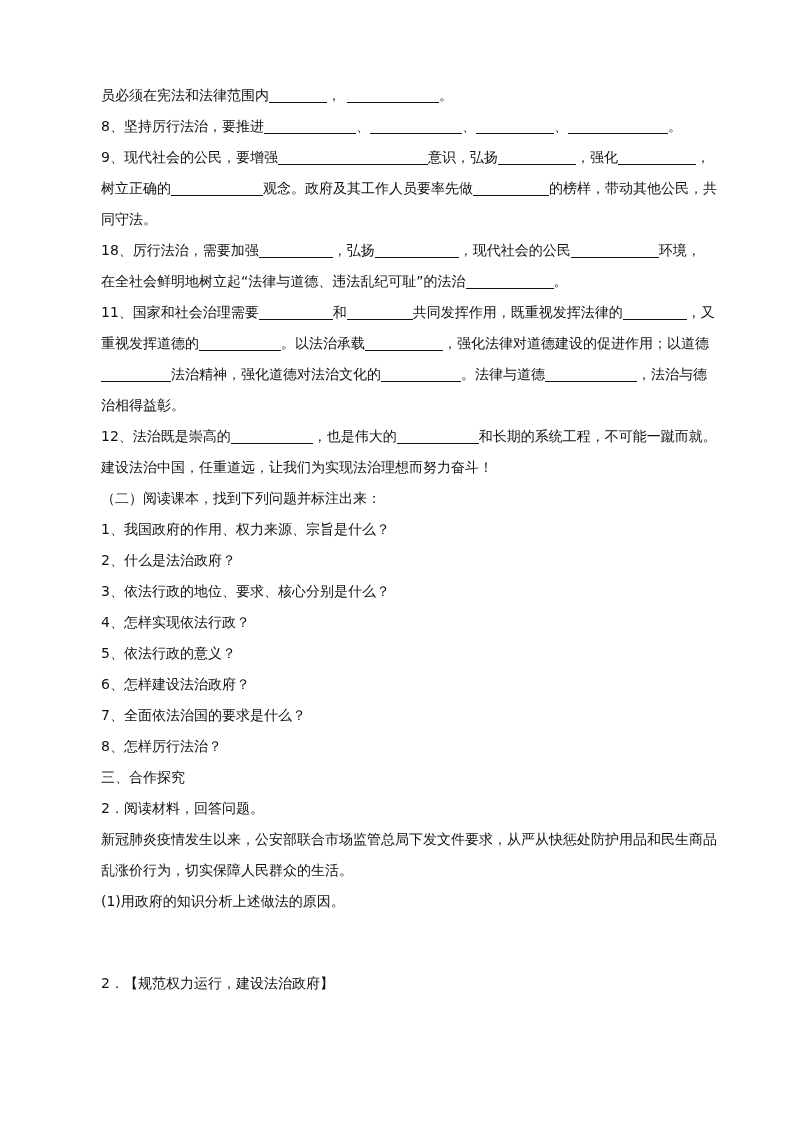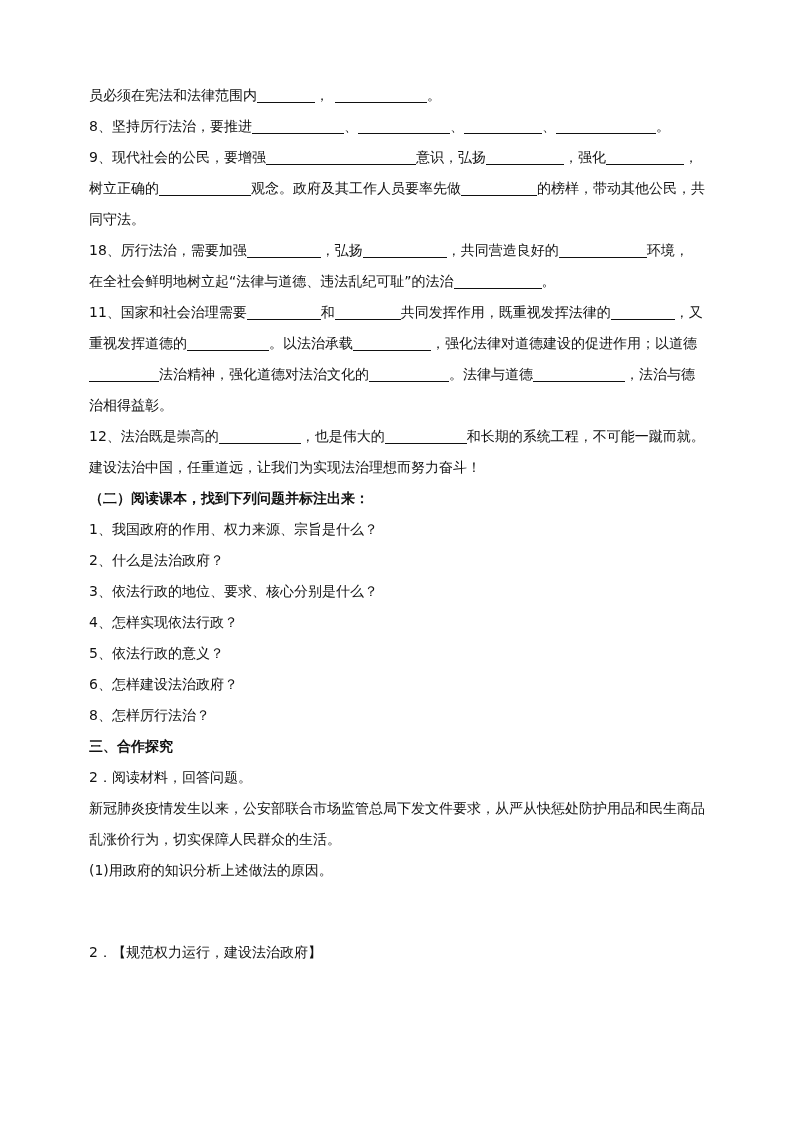--- a/index.html
+++ b/index.html
@@ -1,42 +1,42 @@
 <!DOCTYPE html>
 <html><head>
   <meta charset="utf-8">
   <style>
     html, body { margin: 0; padding: 0; background: #ffffff; }
     body { width: 794px; height: 1123px; position: relative; overflow: hidden;
       font-family: "DejaVu Sans", "Liberation Sans", sans-serif; color: #111; }
-    .page { position: absolute; left: 89px; top: 80px; width: 620px; }
+    .page { position: absolute; left: 101px; top: 80px; width: 620px; }
     .line { height: 31px; line-height: 31px; font-size: 14px; white-space: nowrap; }
     .blank { display: inline-block; border-bottom: 1px solid #111; height: 17px; vertical-align: -3px; }
-    .bold { font-weight: bold; }
+    .bold { font-weight: normal; }
     .spacer { height: 31px; }
   </style>
 </head>
 <body>
 
 <div class="page">
   <div class="line">
     <span>员必须在宪法和法律范围内</span><span class="blank" style="width:58px"></span><span>，</span><span class="blank" style="width:92px;margin-left:6px"></span><span>。</span>
   </div>
   <div class="line">
     <span>8、坚持厉行法治，要推进</span><span class="blank" style="width:92px"></span><span>、</span><span class="blank" style="width:92px"></span><span>、</span><span class="blank" style="width:78px"></span><span>、</span><span class="blank" style="width:100px"></span><span>。</span>
   </div>
   <div class="line">
     <span>9、现代社会的公民，要增强</span><span class="blank" style="width:150px"></span><span>意识，弘扬</span><span class="blank" style="width:78px"></span><span>，强化</span><span class="blank" style="width:78px"></span><span>，</span>
   </div>
   <div class="line">
     <span>树立正确的</span><span class="blank" style="width:92px"></span><span>观念。政府及其工作人员要率先做</span><span class="blank" style="width:76px"></span><span>的榜样，带动其他公民，共</span>
   </div>
   <div class="line">同守法。</div>
   <div class="line">
-    <span>18、厉行法治，需要加强</span><span class="blank" style="width:74px"></span><span>，弘扬</span><span class="blank" style="width:84px"></span><span>，共同营造良好的</span><span class="blank" style="width:88px"></span><span>环境，</span>
+    <span>18、厉行法治，需要加强</span><span class="blank" style="width:74px"></span><span>，弘扬</span><span class="blank" style="width:84px"></span><span>，现代社会的公民</span><span class="blank" style="width:88px"></span><span>环境，</span>
   </div>
   <div class="line">
     <span>在全社会鲜明地树立起“法律与道德、违法乱纪可耻”的法治</span><span class="blank" style="width:88px"></span><span>。</span>
   </div>
   <div class="line">
     <span>11、国家和社会治理需要</span><span class="blank" style="width:74px"></span><span>和</span><span class="blank" style="width:66px"></span><span>共同发挥作用，既重视发挥法律的</span><span class="blank" style="width:64px"></span><span>，又</span>
   </div>
   <div class="line">
     <span>重视发挥道德的</span><span class="blank" style="width:82px"></span><span>。以法治承载</span><span class="blank" style="width:78px"></span><span>，强化法律对道德建设的促进作用；以道德</span>
   </div>
@@ -49,20 +49,21 @@
   </div>
   <div class="line">建设法治中国，任重道远，让我们为实现法治理想而努力奋斗！</div>
 
   <div class="line bold">（二）阅读课本，找到下列问题并标注出来：</div>
   <div class="line">1、我国政府的作用、权力来源、宗旨是什么？</div>
   <div class="line">2、什么是法治政府？</div>
   <div class="line">3、依法行政的地位、要求、核心分别是什么？</div>
   <div class="line">4、怎样实现依法行政？</div>
   <div class="line">5、依法行政的意义？</div>
   <div class="line">6、怎样建设法治政府？</div>
+  <div class="line">7、全面依法治国的要求是什么？</div>
   <div class="line">8、怎样厉行法治？</div>
 
   <div class="line bold">三、合作探究</div>
   <div class="line">2．阅读材料，回答问题。</div>
   <div class="line">新冠肺炎疫情发生以来，公安部联合市场监管总局下发文件要求，从严从快惩处防护用品和民生商品</div>
   <div class="line">乱涨价行为，切实保障人民群众的生活。</div>
   <div class="line">(1)用政府的知识分析上述做法的原因。</div>
   <div class="spacer"></div>
   <div class="line" style="margin-top:20px">2．【规范权力运行，建设法治政府】</div>
 </div>

